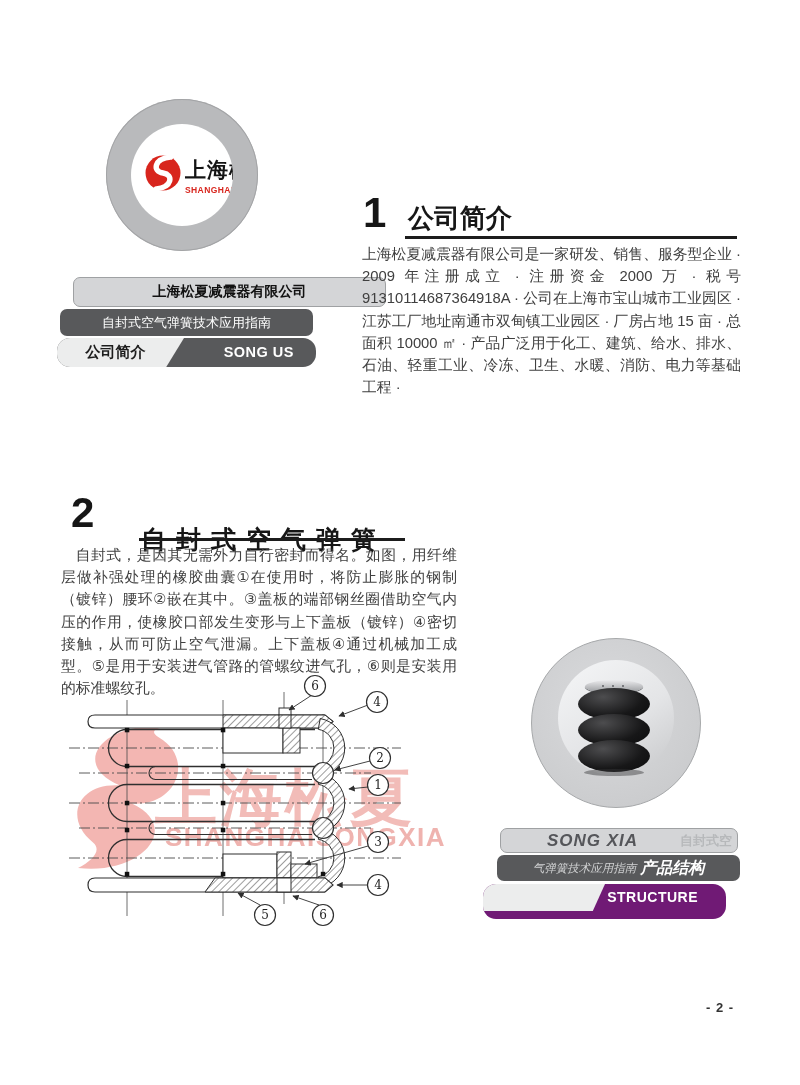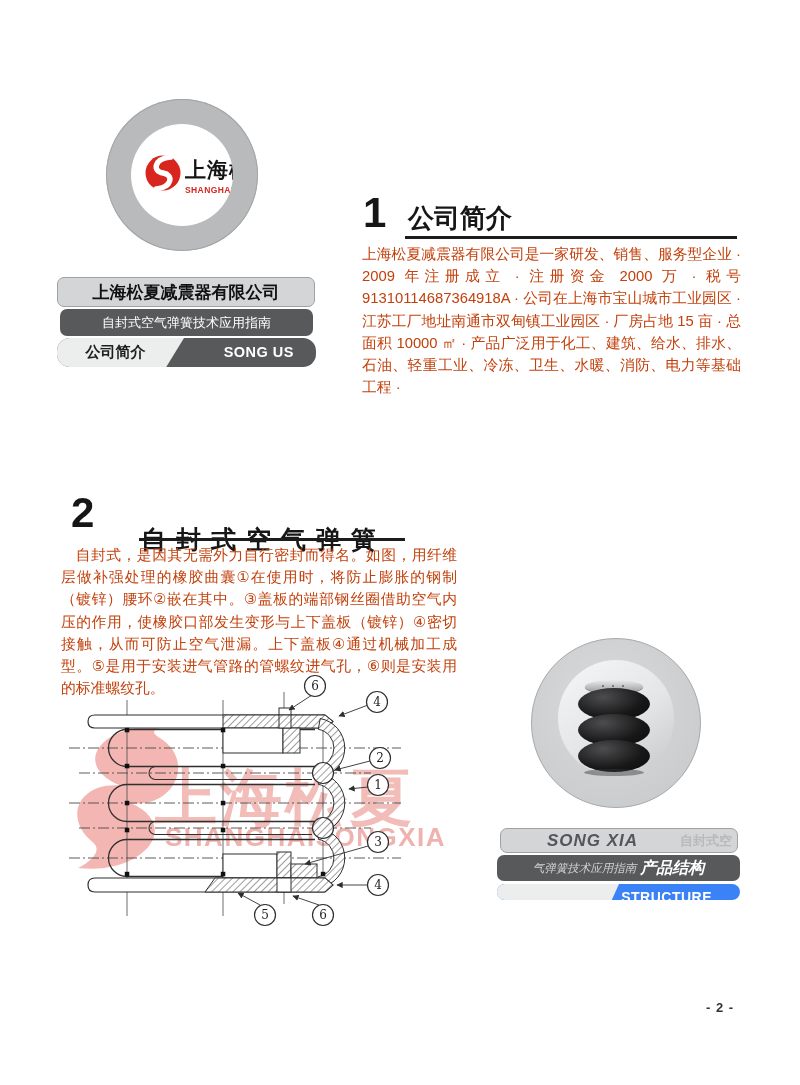--- a/index.html
+++ b/index.html
@@ -16,33 +16,33 @@
     overflow:hidden;display:flex;align-items:center;}
   .logo-content{display:flex;align-items:center;padding-left:12px;}
   .logo-texts{display:flex;flex-direction:column;margin-left:2px;}
   .logo-cn{font-size:21px;font-weight:900;color:#141414;white-space:nowrap;letter-spacing:1px;}
   .logo-en{font-size:8.5px;font-weight:bold;color:#d8251d;white-space:nowrap;letter-spacing:.4px;margin-top:1px;}
 
   
   .bn-light{background:#d4d5d7;border:1px solid #9fa1a3;border-radius:7px;
     display:flex;align-items:center;justify-content:center;box-sizing:border-box;}
   .bn-dark{background:#58595b;border-radius:7px;display:flex;align-items:center;justify-content:center;box-sizing:border-box;}
-  .bn-company{left:57px;top:277px;width:258px;height:30px;font-size:17px;font-weight:bold;color:#111;}
+  .bn-company{left:73px;top:277px;width:313px;height:30px;font-size:14px;font-weight:bold;color:#111;}
   .bn-guide{left:60px;top:309px;width:253px;height:27px;font-size:13px;color:#ffffff;}
   .bn-tab{left:57px;top:338px;width:259px;height:29px;background:#58595b;border-radius:13px;overflow:hidden;}
   .bn-tab .light-part{position:absolute;left:0;top:0;width:127px;height:29px;background:#eceded;
     clip-path:polygon(0 0,100% 0,86% 100%,0 100%);display:flex;align-items:center;justify-content:center;}
   .bn-tab .light-part span{font-size:15px;font-weight:bold;color:#1d1d1d;padding-right:10px;}
   .bn-tab .en{position:absolute;right:22px;top:0;line-height:29px;color:#fff;font-weight:bold;font-size:14.5px;letter-spacing:.5px;}
 
   
   .sec-num{font-size:42px;font-weight:800;color:#161616;line-height:1;}
   .sec-title{font-weight:bold;color:#161616;}
   .rule{background:#1c1c1c;}
-  .body-text{font-size:14.8px;line-height:22.2px;text-align:justify;color:#c2410c;}
+  .body-text{font-size:14.8px;line-height:22.2px;text-align:justify;color:#404040;}
 
   .s1-num{left:363px;top:192px;}
   .s1-title{left:408px;top:201px;font-size:26px;}
   .s1-rule{left:405px;top:236px;width:332px;height:3px;}
   .s1-body{left:362px;top:243px;width:379px;}
 
   .s2-num{left:71px;top:492px;}
   .s2-title{left:141px;top:503px;font-size:25px;letter-spacing:10px;white-space:nowrap;margin-top:20px;}
   .s2-rule{left:139px;top:538px;width:266px;height:2.5px;}
   .s2-body{left:61px;top:544px;width:396px;text-indent:1em;}
@@ -67,21 +67,21 @@
     background:radial-gradient(ellipse at 35% 28%, #4d4d4f 0%, #171718 60%, #0b0b0c 100%);}
   .bellows .shadow{position:absolute;left:6px;top:89px;width:60px;height:7px;border-radius:50%;background:rgba(55,56,58,.45);}
 
   
   .rb-brand{left:500px;top:828px;width:238px;height:25px;padding-left:41px;}
   .rb-brand .brand{font-style:italic;font-weight:900;font-size:17px;color:#55565a;letter-spacing:1px;margin-right:7px;}
   .rb-brand .suffix{font-size:13px;font-weight:bold;color:#b7b9bb;margin-left:35px;}
   .rb-guide{left:497px;top:855px;width:243px;height:26px;font-style:italic;}
   .rb-guide .small{font-size:11.5px;color:#d2d3d4;margin-right:4px;}
   .rb-guide .big{font-size:16px;font-weight:bold;color:#fff;text-align:right;}
-  .rb-struct{left:497px;top:884px;width:243px;height:16px;background:#3b82f6;border-radius:13px;overflow:hidden;}
+  .rb-struct{left:483px;top:884px;width:243px;height:35px;background:#701a75;border-radius:13px;overflow:hidden;}
   .rb-struct .light-part{position:absolute;left:0;top:0;width:122px;height:27px;background:#eceded;
     clip-path:polygon(0 0,100% 0,90% 100%,0 100%);}
   .rb-struct .en{position:absolute;right:28px;top:0;line-height:27px;color:#fff;font-weight:bold;font-size:14px;letter-spacing:.5px;}
 
   .page-num{left:690px;top:1000px;width:60px;text-align:center;font-size:13px;font-weight:bold;color:#333;letter-spacing:1px;}
 
   svg text.callout-t{font-family:"DejaVu Serif","Liberation Serif",serif;font-size:12px;fill:#222;}
 </style>
 </head>
 <body>

